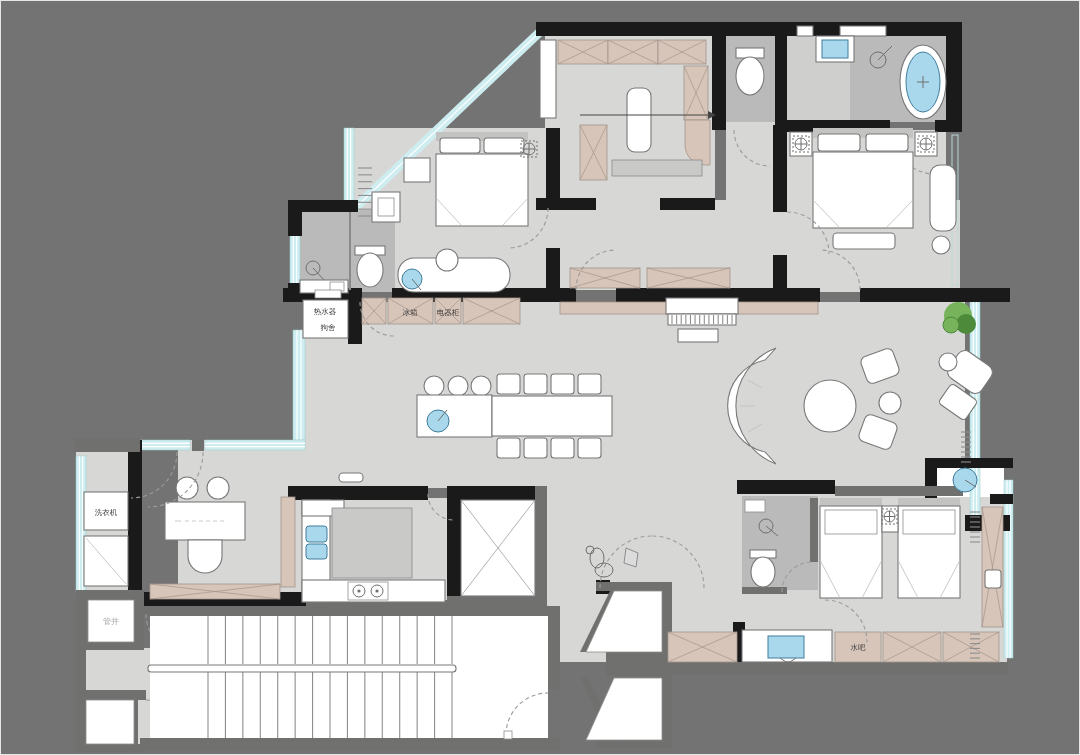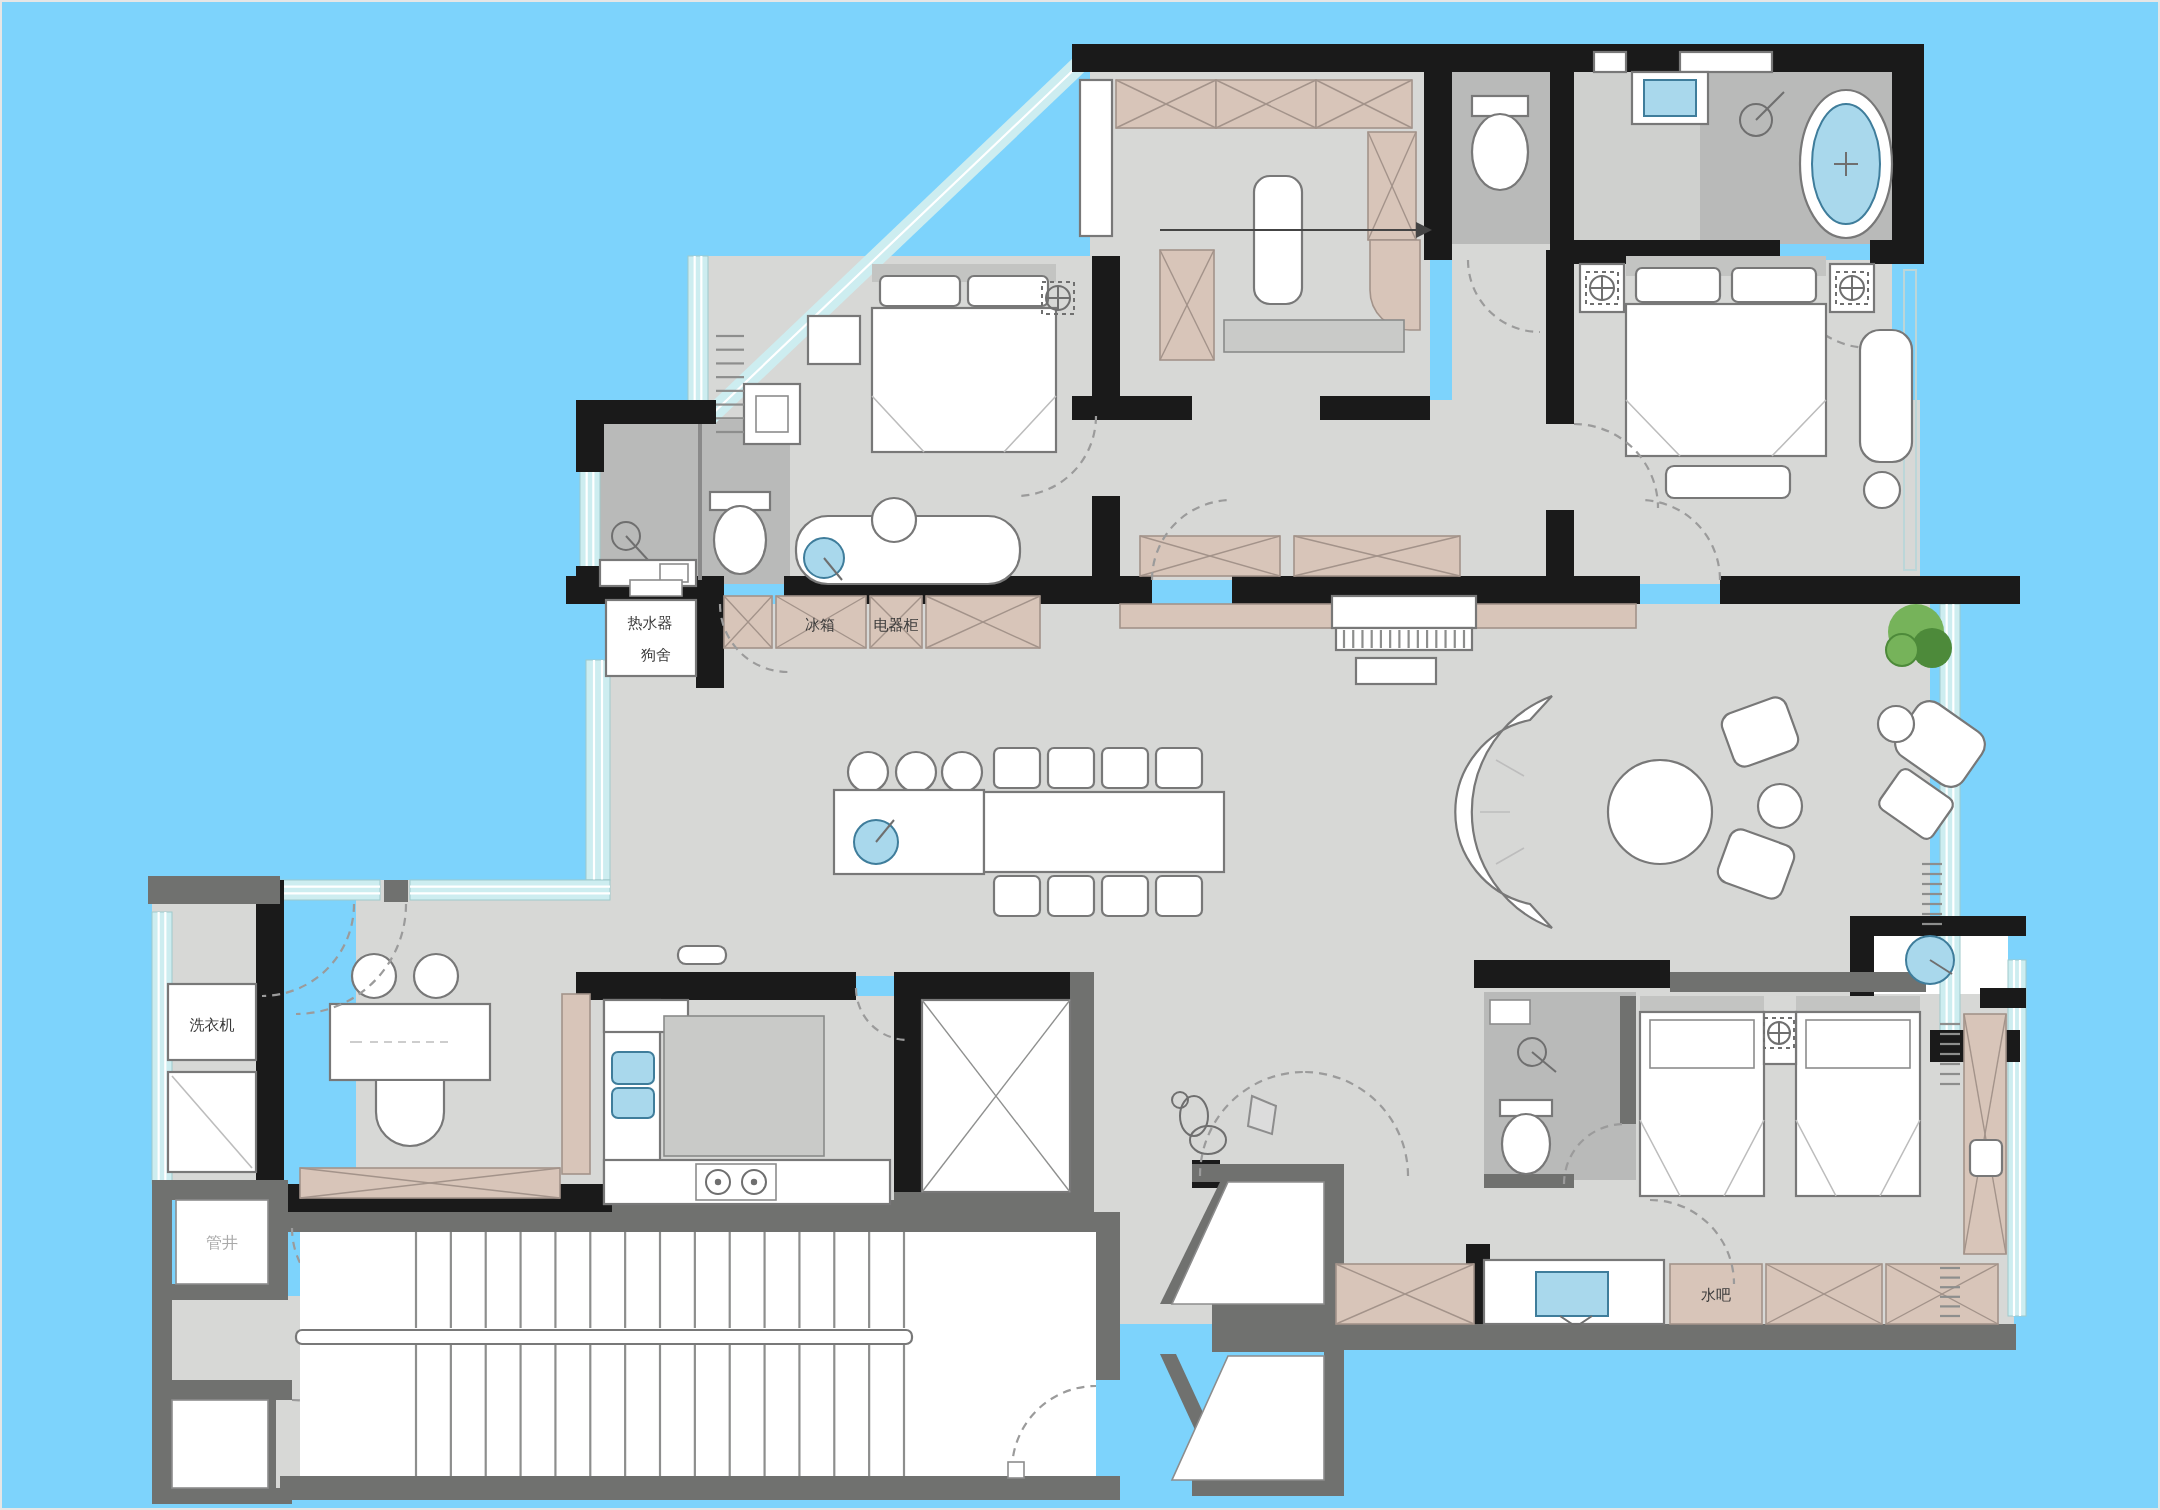--- a/index.html
+++ b/index.html
@@ -1,16 +1,16 @@
 <!DOCTYPE html>
 <html style="--floor: #d7d8d6; --floor_dark: #c9cac8; --bath: #b9bab9; --bath_light: #cfd0ce; --wall: #1a1a1a; --wall_gray: #70716f; --cabinet: #d8c5b9; --cabinet_line: #a3938a; --window: #cdedf0; --window_frame: #9fc9cc; --blue: #a9d8ec; --blue_stroke: #3f7d9b; --plant: #76b35a; --plant_dark: #4d8a3a; --arc: #9b9b9b; --text: #3a3a3a;"><head>
 <meta charset="utf-8">
 <style>
   html,body{margin:0;padding:0;background:#fff;}
-  .page{position:relative;width:1080px;height:755px;background:#7dd3fc;
+  .page{position:relative;width:1080px;height:755px;background:#737373;
         box-shadow:inset 0 0 0 1px #e6e6e6, 2px 2px 8px rgba(0,0,0,.08);
         font-family:"Liberation Sans",sans-serif;}
   svg{display:block}
   .floor{fill:var(--floor);}
   .floord{fill:var(--floor_dark);stroke:#8a8b8a;stroke-width:.8;}
   .bath{fill:var(--bath);}
   .bathl{fill:var(--bath_light);}
   .wall{fill:var(--wall);}
   .wallg{fill:var(--wall_gray);}
   .cab{fill:var(--cabinet);stroke:var(--cabinet_line);stroke-width:.8;}

